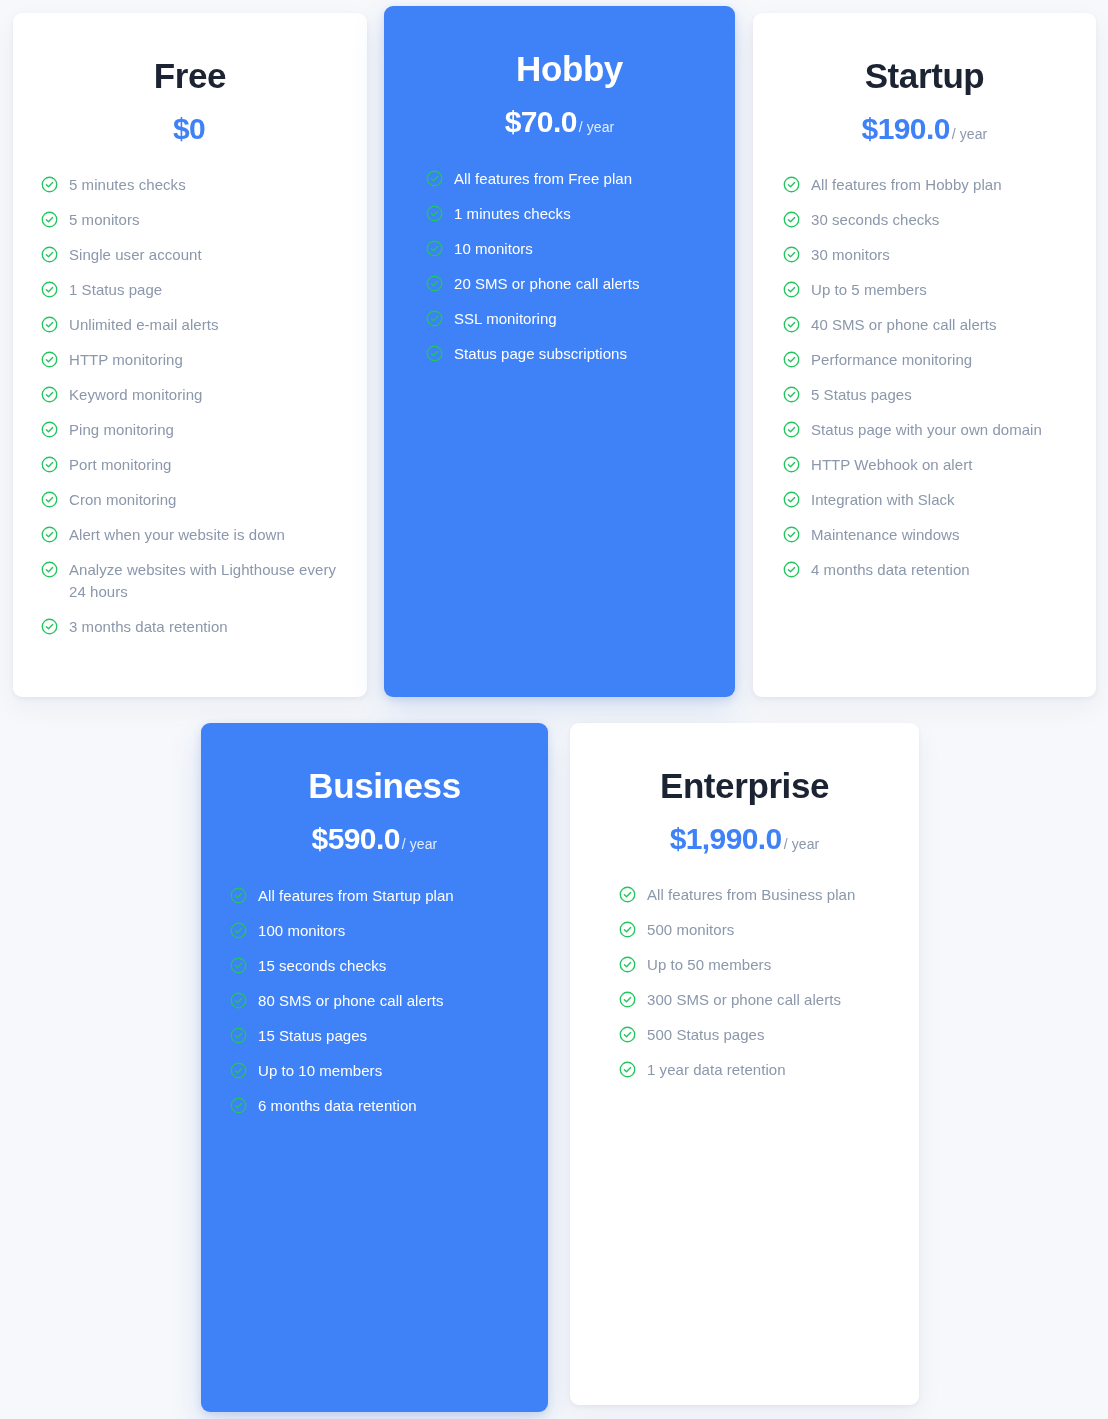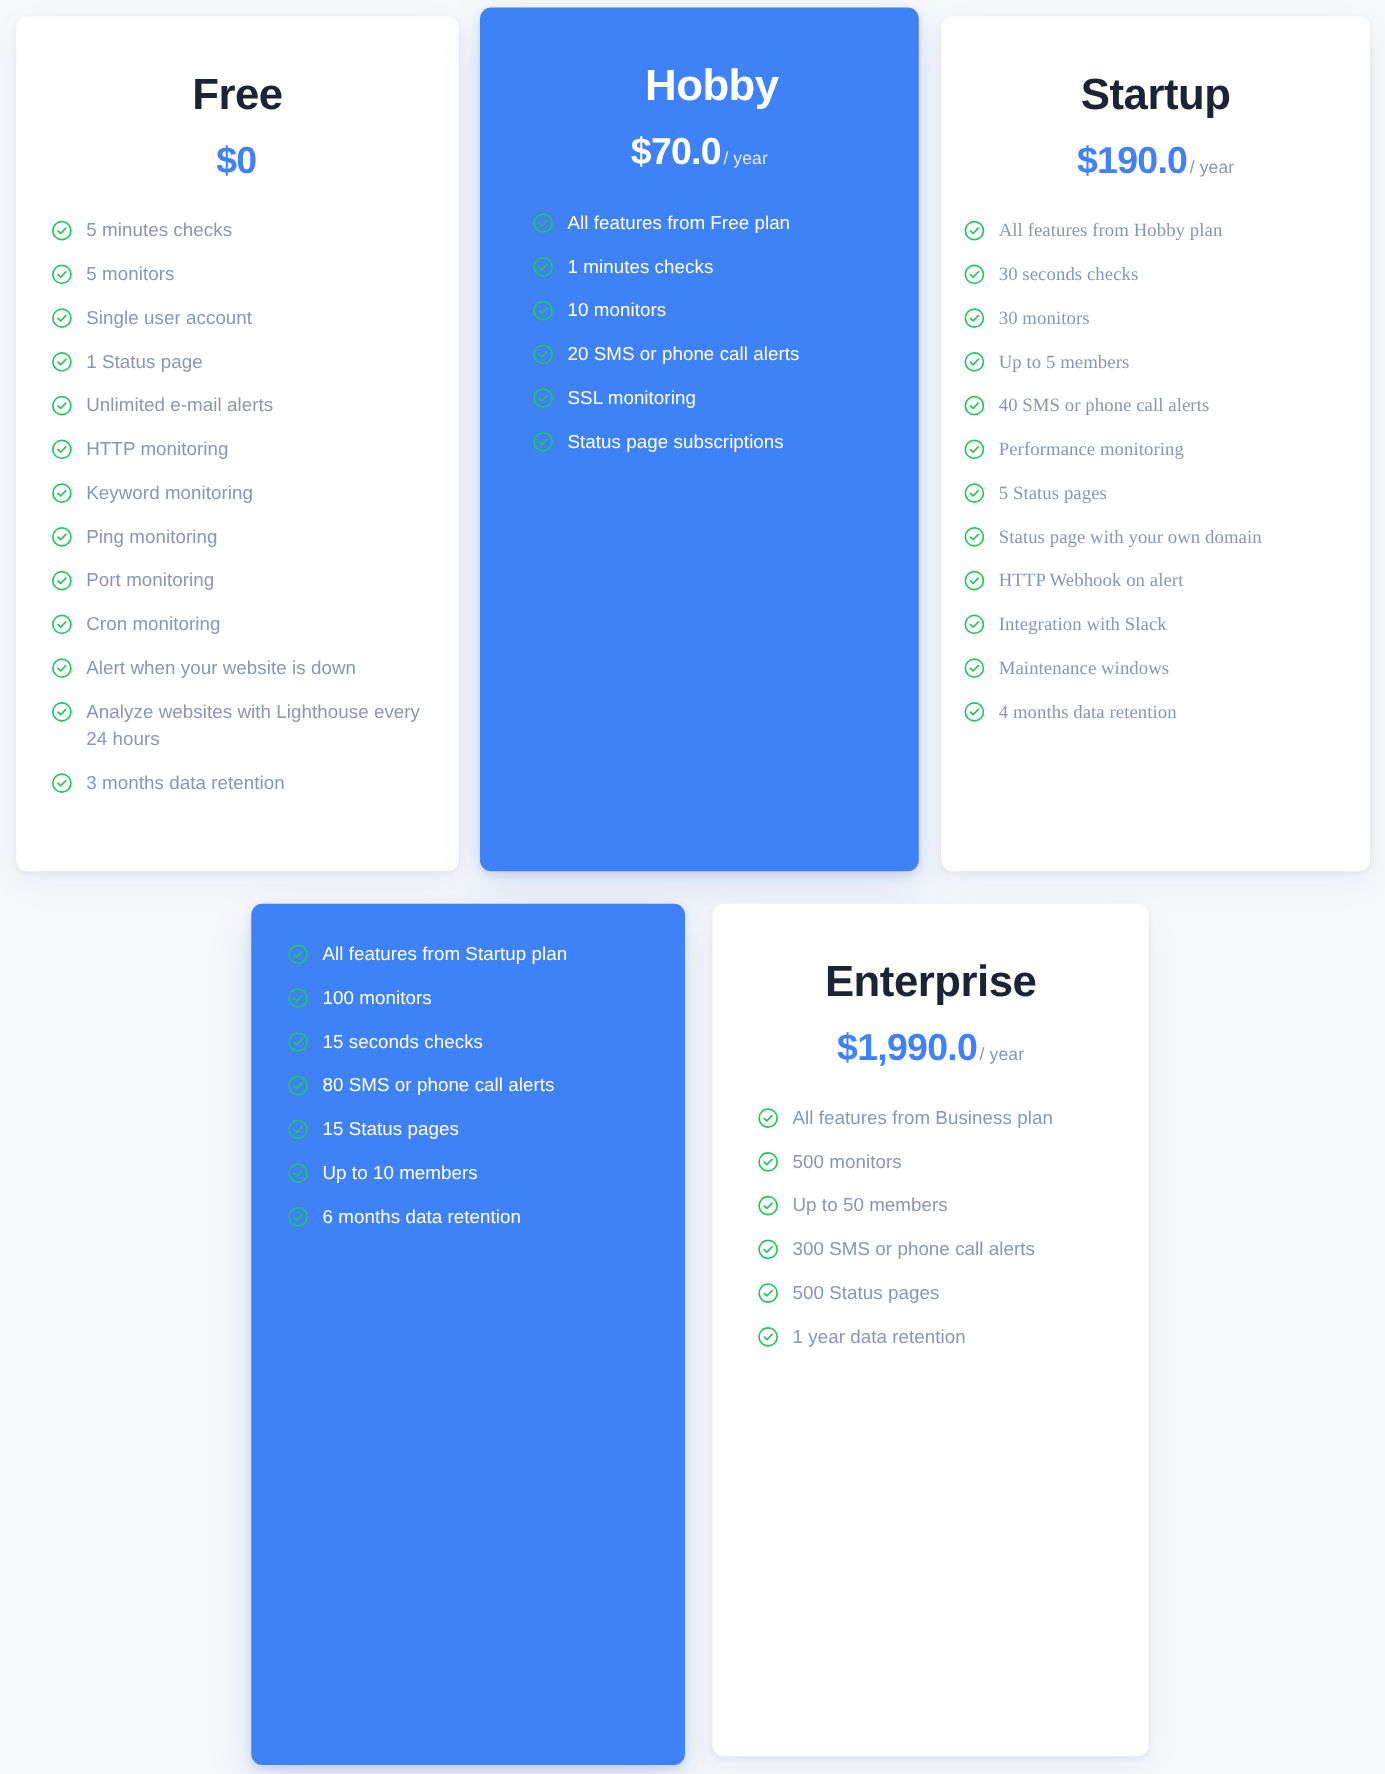--- a/index.html
+++ b/index.html
@@ -104,23 +104,23 @@
   
   #card-free       { left: 13px;  top: 13px;  width: 354px; height: 684px; }
   #card-hobby      { left: 384px; top: 6px;   width: 351px; height: 691px; }
   #card-startup    { left: 753px; top: 13px;  width: 343px; height: 684px; }
 
   
   #card-business   { left: 201px; top: 723px; width: 347px; height: 689px; }
   #card-enterprise { left: 570px; top: 723px; width: 349px; height: 682px; }
 
   
-  #card-startup .feature-list    { padding-left: 18px; padding-right: 14px; font-family: Liberation Serif, serif; }
+  #card-startup .feature-list    { padding-left: 30px; padding-right: 14px; }
   #card-business .feature-list   { padding-left: 29px; padding-right: 14px; }
-  #card-enterprise .feature-list { padding-left: 36px; padding-right: 14px; }
+  #card-enterprise .feature-list { padding-left: 36px; padding-right: 14px; margin-left: 13px; }
   #card-hobby .feature-list      { margin-top: 30px; }
   #card-business .feature-list   { margin-top: 30px; }
 </style>
 </head>
 <body>
 
 <div class="pricing-page">
 
   <div class="plan-card" id="card-free">
     <div class="plan-head">
@@ -366,20 +366,26 @@
           <svg class="check-icon" viewBox="0 0 24 24" fill="none" xmlns="http://www.w3.org/2000/svg">
             <circle cx="12" cy="12" r="10.2" stroke="#22c55e" stroke-width="1.9"></circle>
             <path d="M7.6 12.3 L10.6 15.2 L16.4 9.1" stroke="#22c55e" stroke-width="1.9" stroke-linecap="round" stroke-linejoin="round"></path>
           </svg>
           <span class="feature-text">4 months data retention</span>
         </li>
       </ul>
   </div>
 
   <div class="plan-card featured" id="card-business">
+    <div class="plan-head">
+      <div class="plan-name">Business</div>
+      <div class="plan-price-row">
+        <span class="plan-price">$590.0</span><span class="plan-period">/ year</span>
+      </div>
+    </div>
     <ul class="feature-list">
         <li class="feature-item">
           <svg class="check-icon" viewBox="0 0 24 24" fill="none" xmlns="http://www.w3.org/2000/svg">
             <circle cx="12" cy="12" r="10.2" stroke="#22c55e" stroke-width="1.9"></circle>
             <path d="M7.6 12.3 L10.6 15.2 L16.4 9.1" stroke="#22c55e" stroke-width="1.9" stroke-linecap="round" stroke-linejoin="round"></path>
           </svg>
           <span class="feature-text">All features from Startup plan</span>
         </li>
         <li class="feature-item">
           <svg class="check-icon" viewBox="0 0 24 24" fill="none" xmlns="http://www.w3.org/2000/svg">

